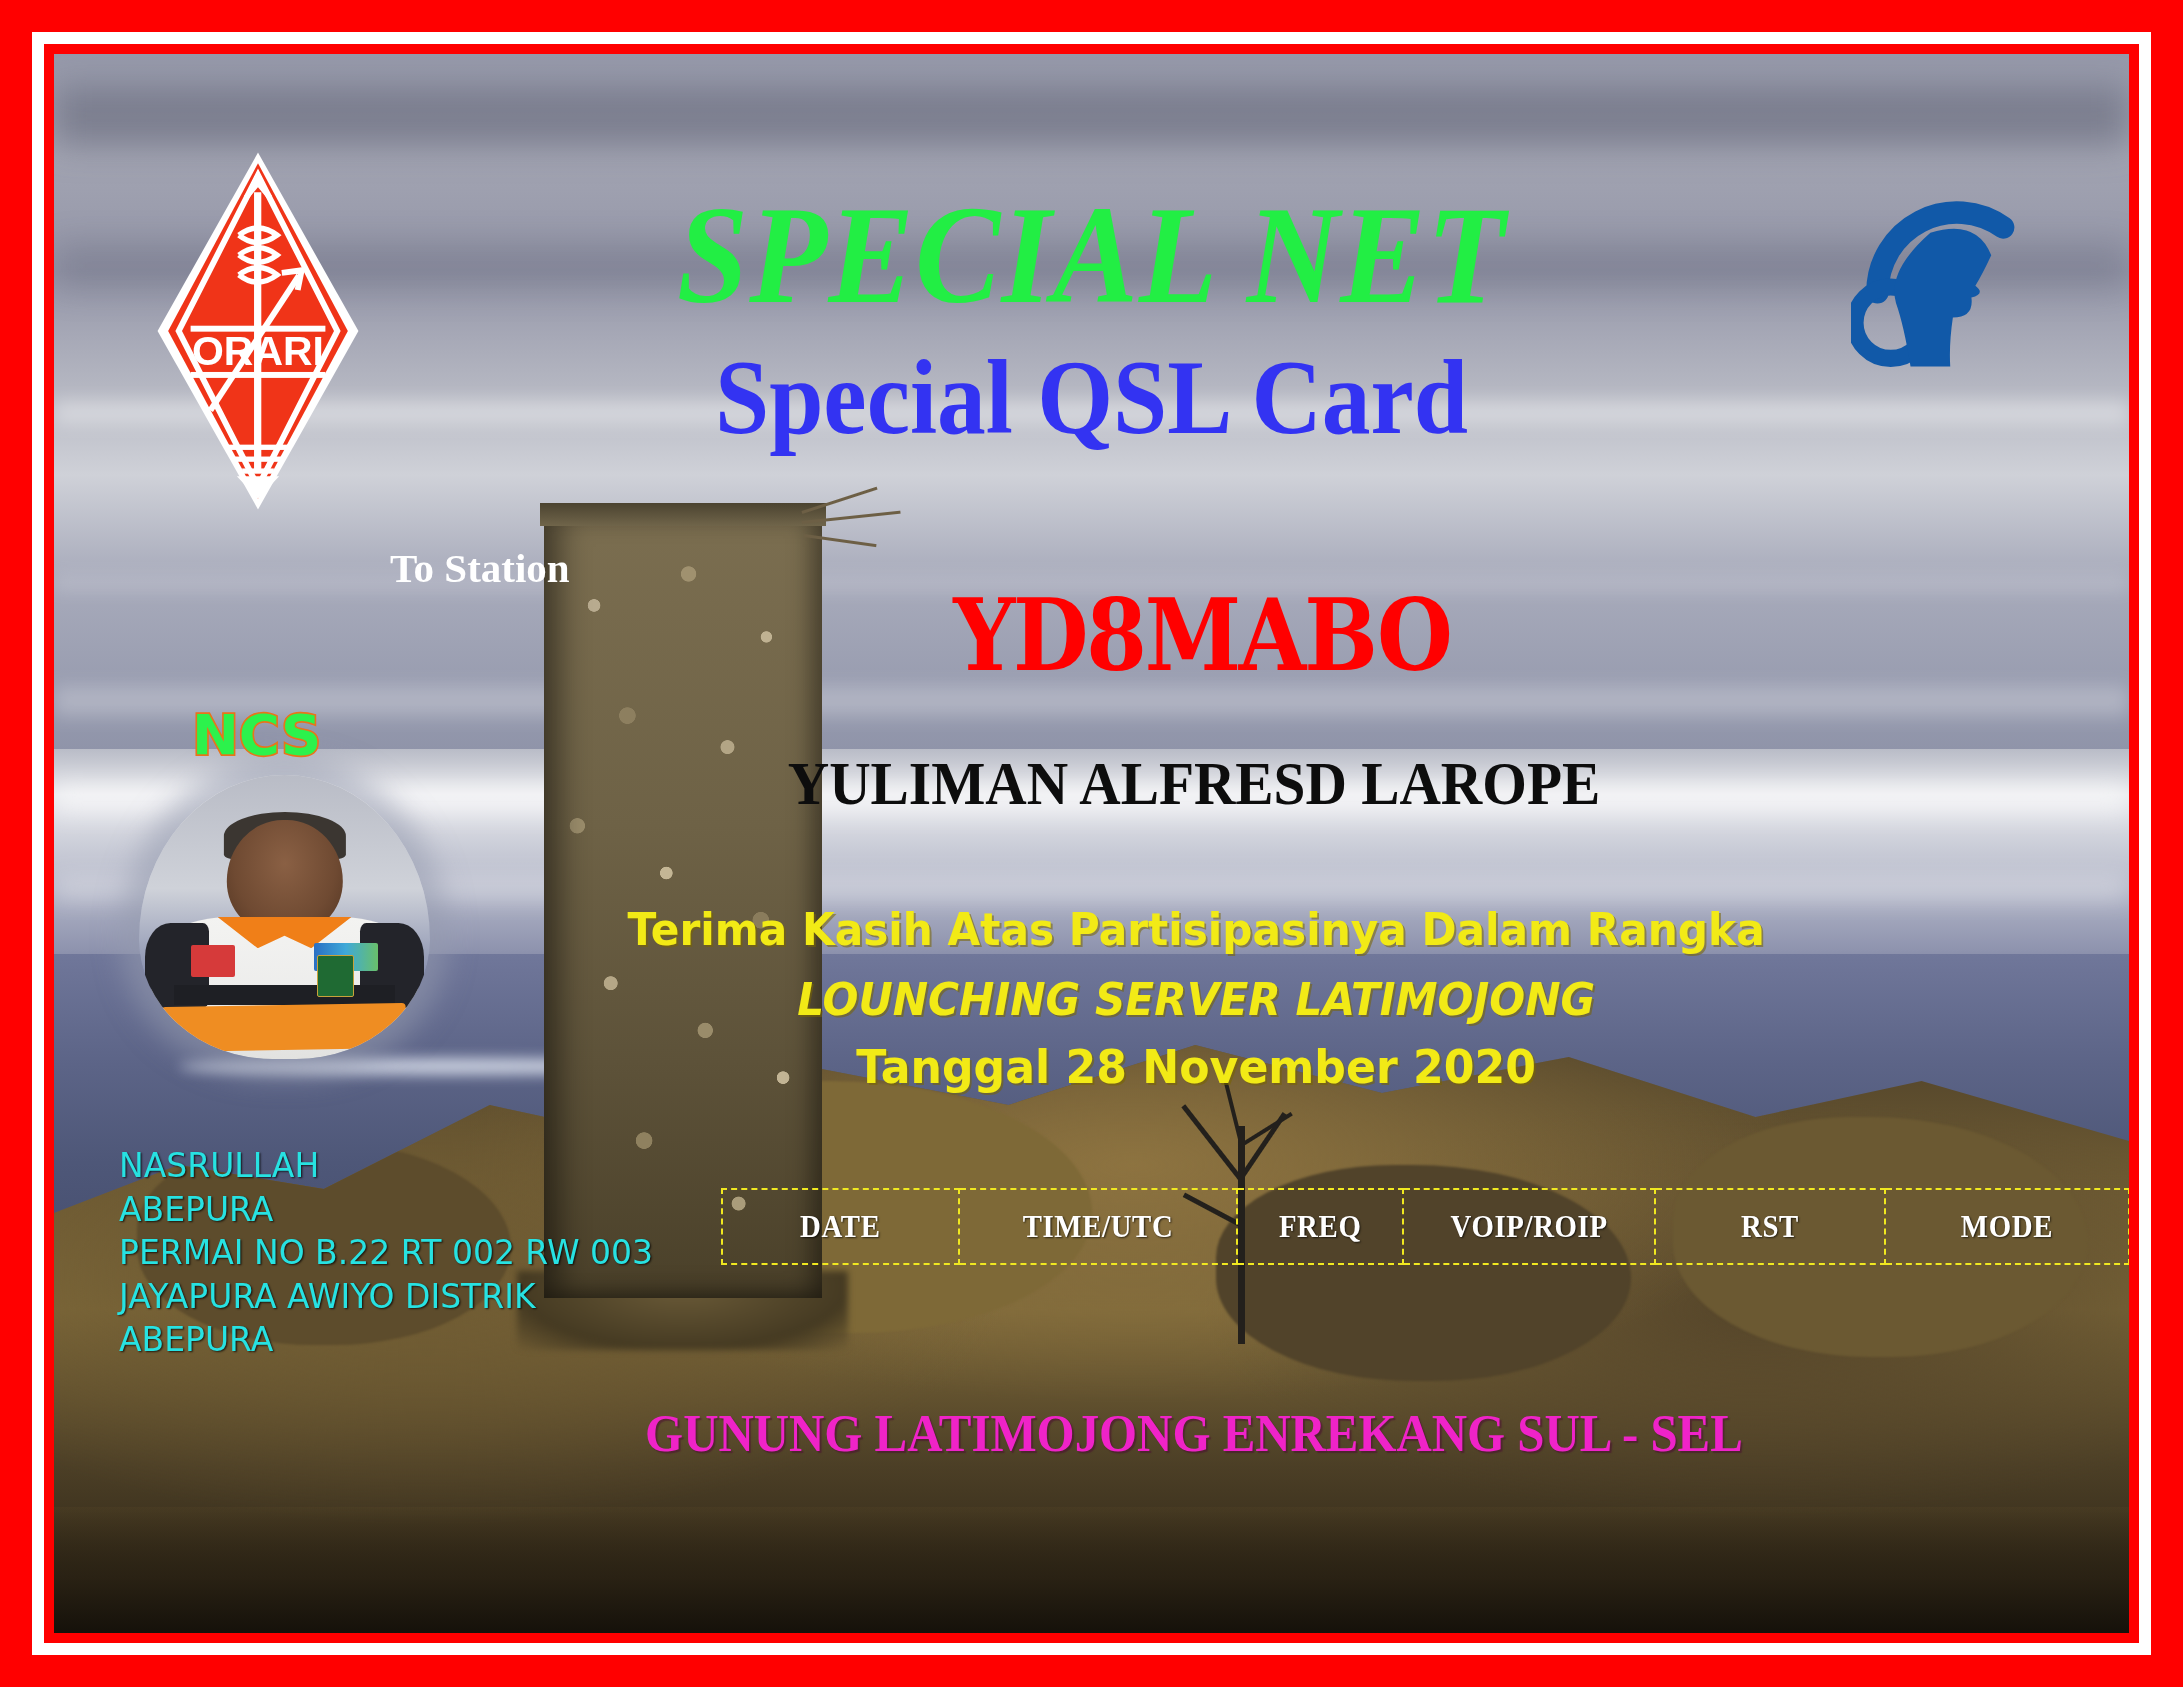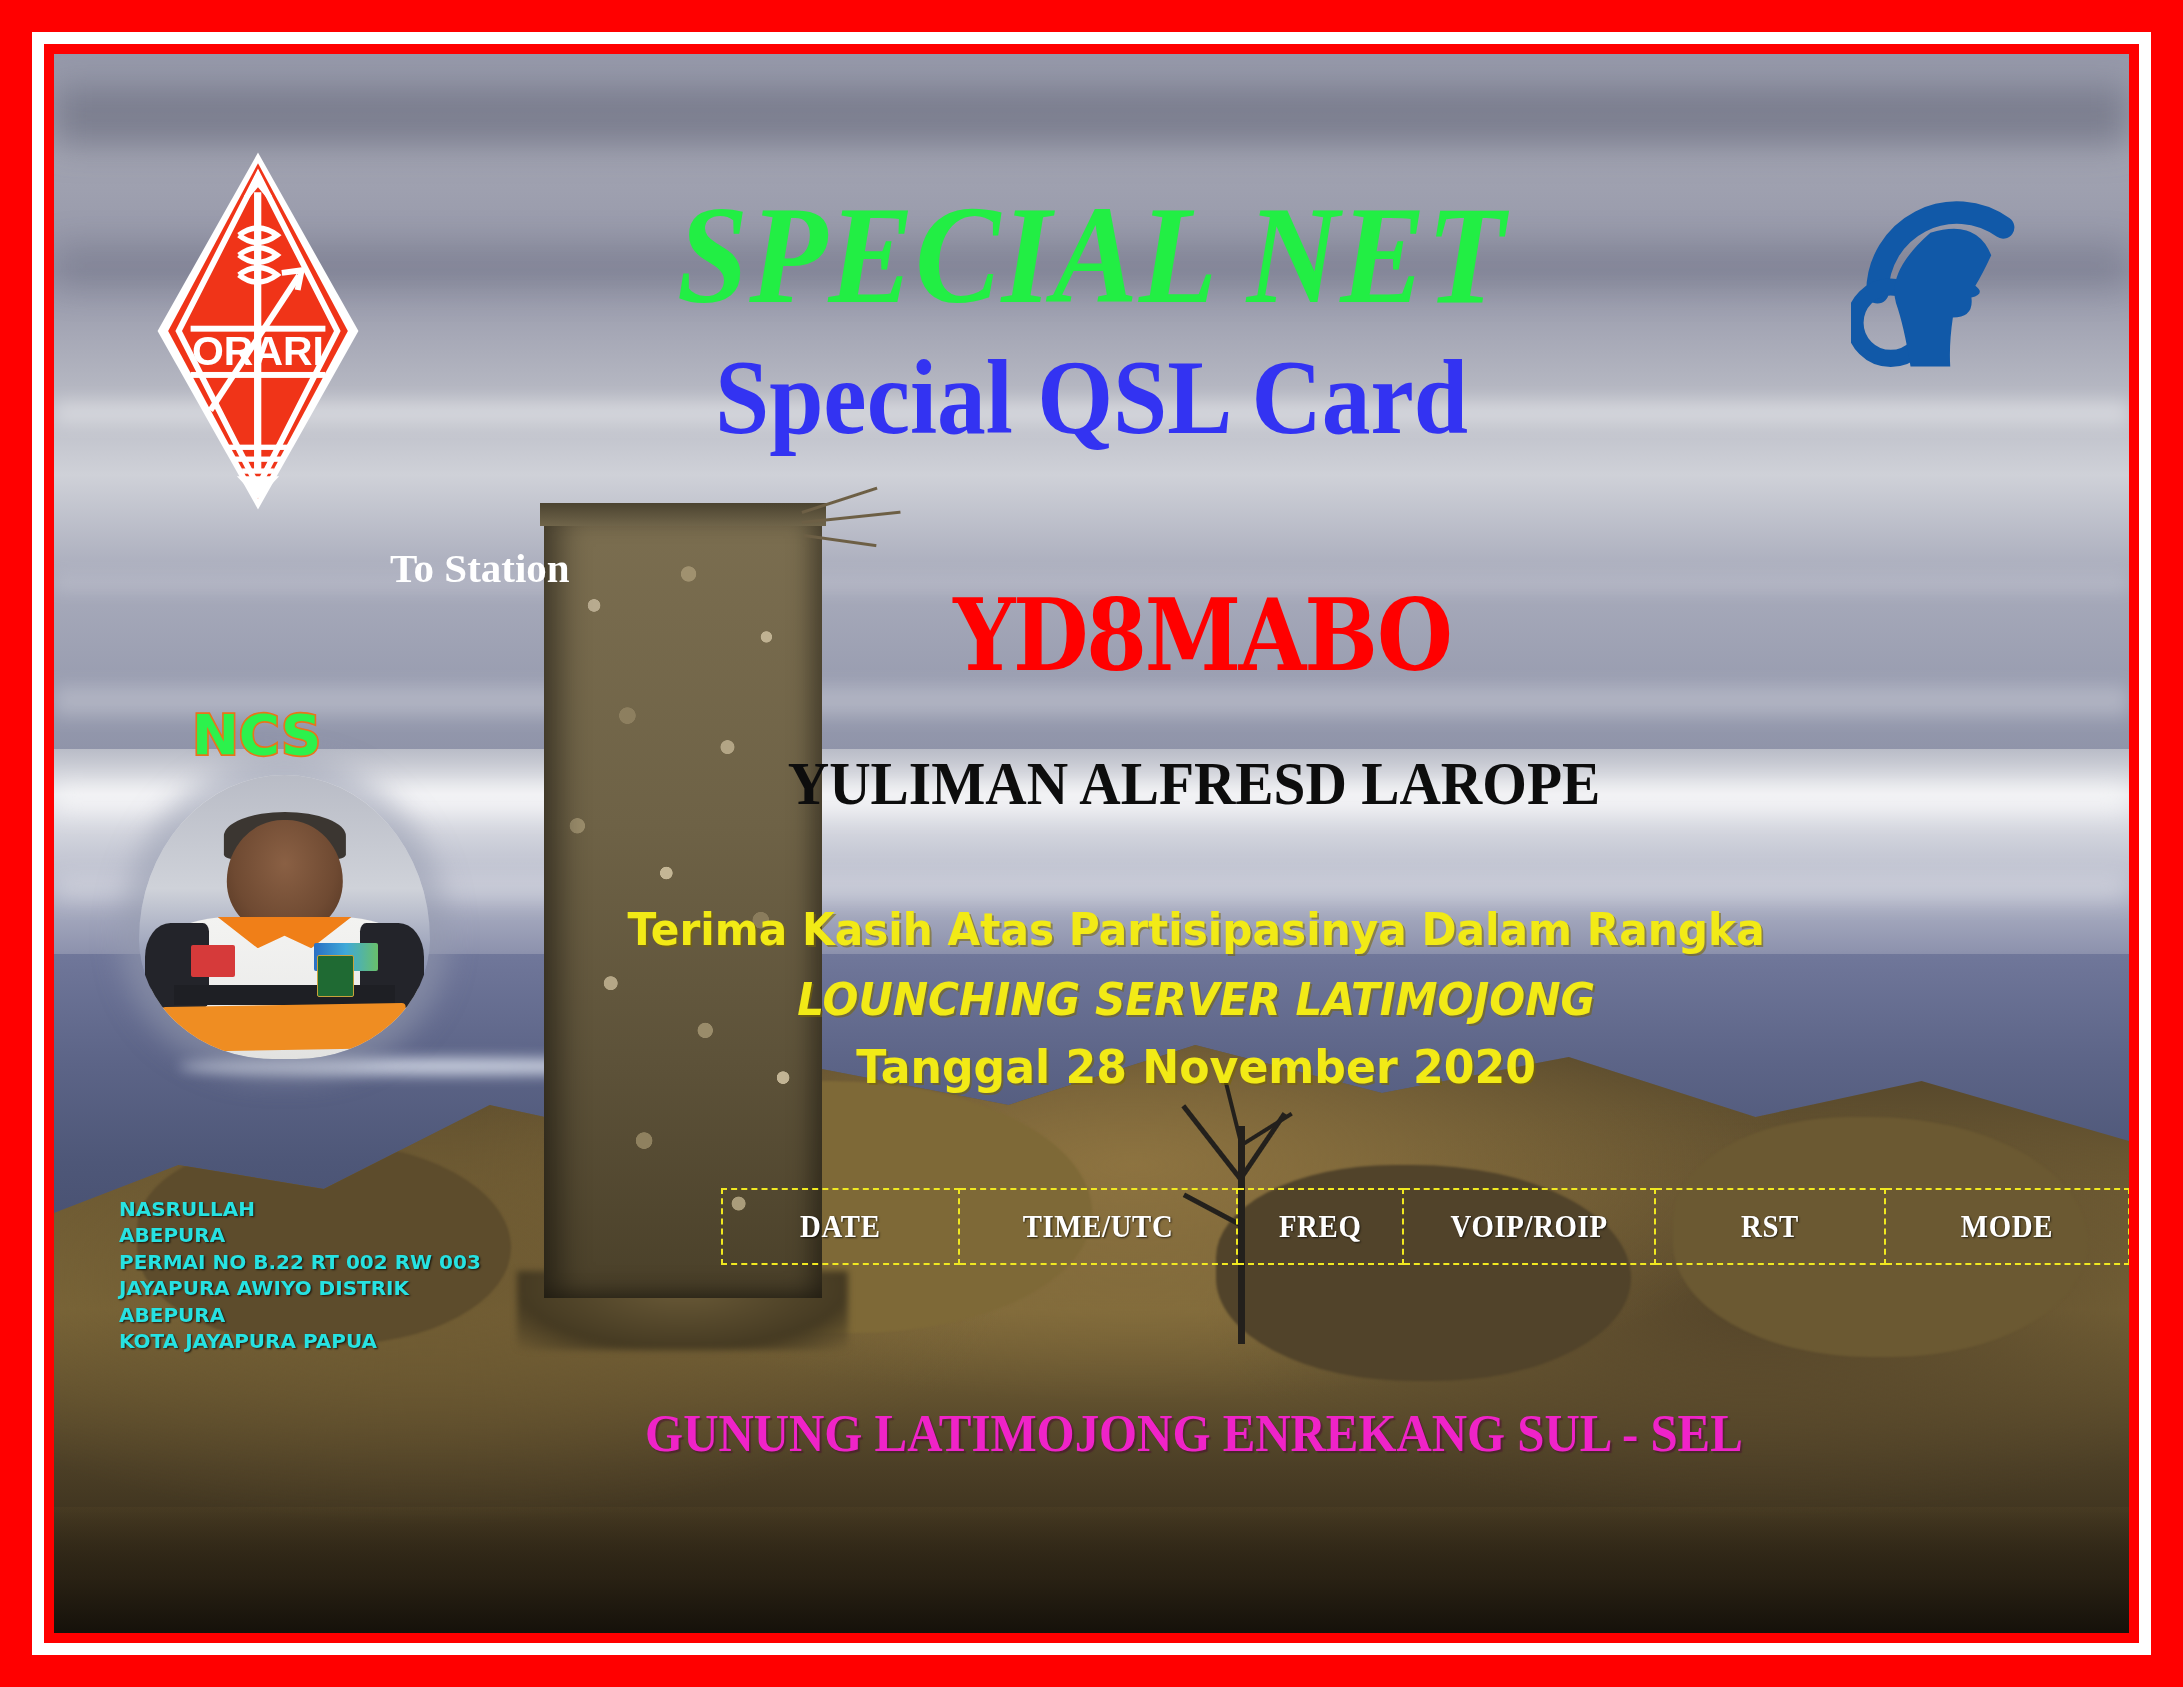--- a/index.html
+++ b/index.html
@@ -260,23 +260,23 @@
     left:0;right:0;top:1350px;text-align:center;padding-left:218px;
     font-size:52px;font-weight:bold;
     color:#ef23c8;
     font-family:"Liberation Serif",serif;
     text-shadow:2px 2px 1.3px rgba(70,0,50,.45);
     transform:scaleX(.94);
   }
 
   
   #address-block{
-    position:absolute;left:65px;top:1142px;width:503px;
+    position:absolute;left:65px;top:1090px;width:503px;
     font-family:"DejaVu Sans",sans-serif;
-    font-weight:bold;font-size:20px;line-height:1.32;
+    font-weight:normal;font-size:33px;line-height:1.32;
     color:#27e2e2;
     text-shadow:1.3px 1.3px 2px rgba(0,0,0,.7);
   }
   #address-block div{white-space:nowrap;}
 </style>
 </head>
 <body>
 
 <div id="card">
   <div id="white-frame"></div>
@@ -394,21 +394,20 @@
     <div class="t yel" id="thanks-line3">Tanggal  28  November  2020</div>
 
     <div class="t" id="ncs-label">NCS</div>
 
     <div id="address-block">
       <div>NASRULLAH</div>
       <div>ABEPURA</div>
       <div>PERMAI NO B.22 RT 002 RW 003</div>
       <div>JAYAPURA AWIYO DISTRIK</div>
       <div>ABEPURA</div>
-      <div>KOTA JAYAPURA PAPUA</div>
     </div>
 
     <table id="qso-table">
       <tbody>
           <tr class="head">
         <td class="c-date">DATE</td>
         <td class="c-time">TIME/UTC</td>
         <td class="c-freq">FREQ</td>
         <td class="c-voip">VOIP/ROIP</td>
         <td class="c-rst">RST</td>

